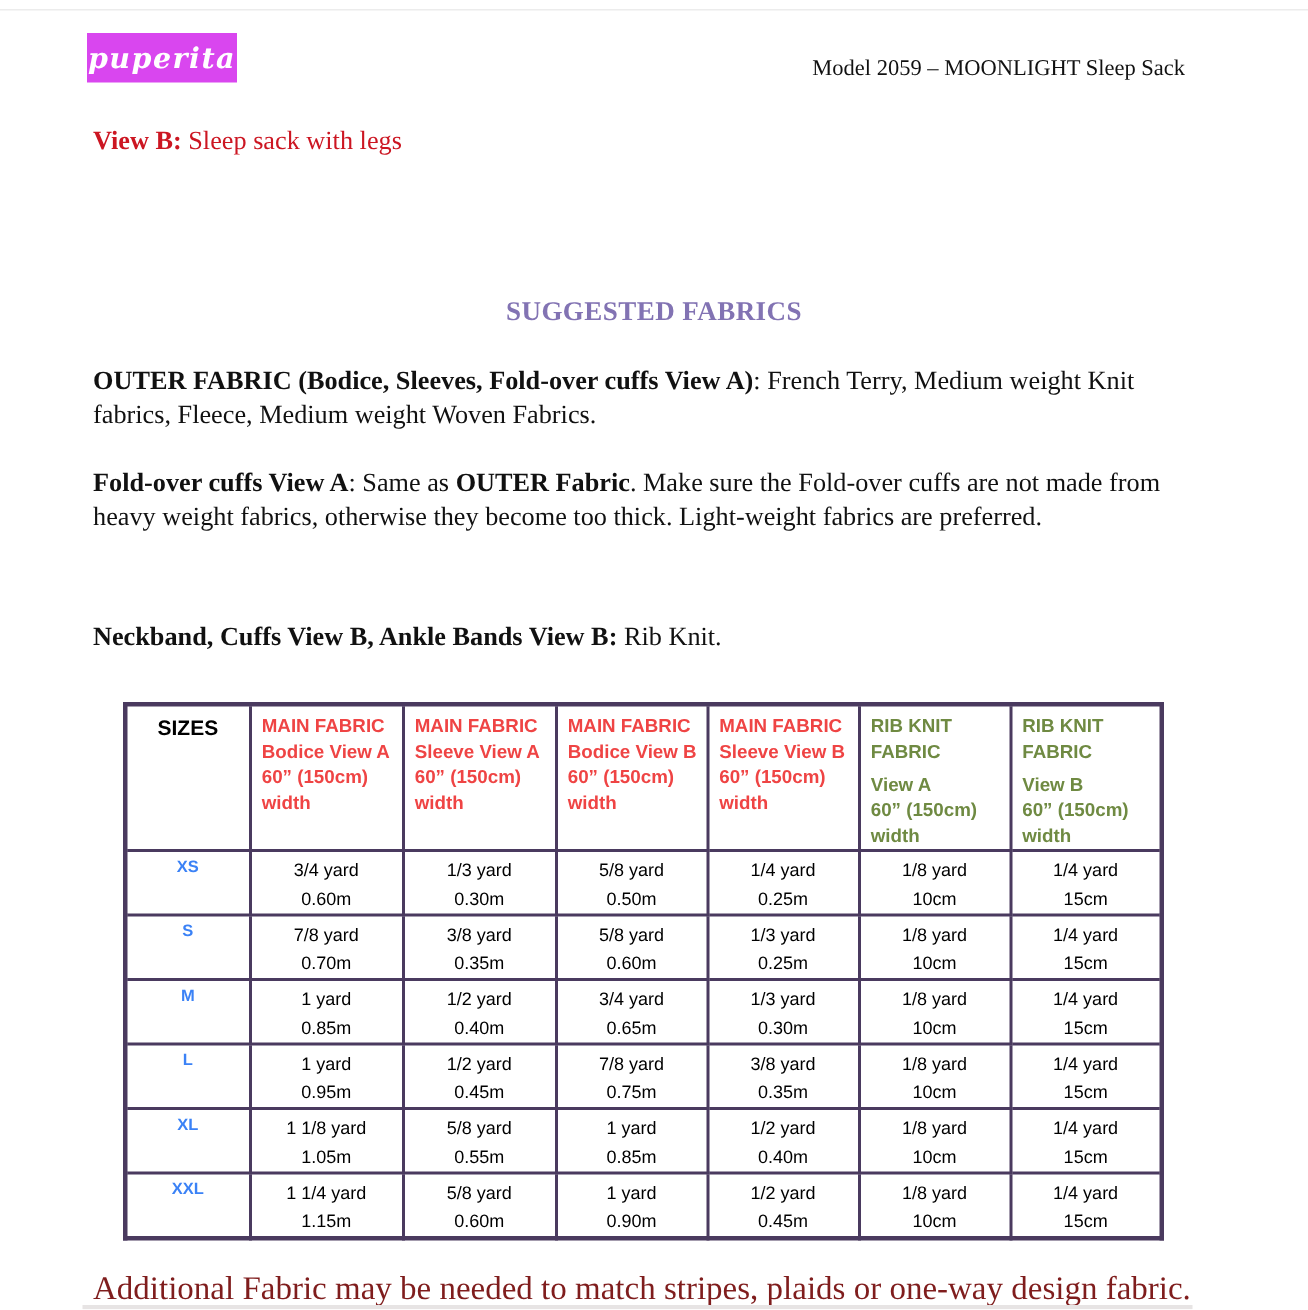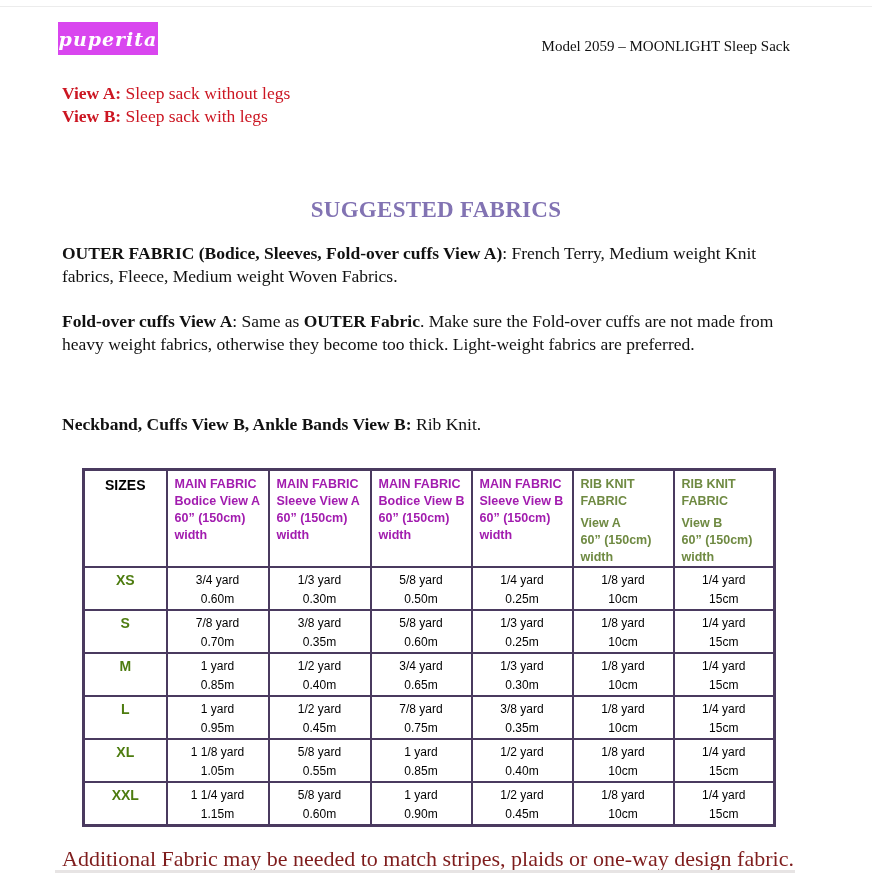--- a/index.html
+++ b/index.html
@@ -36,21 +36,21 @@
   }
   .views {
     position: absolute; left: 62px; top: 82px;
     font-size: 17.5px; line-height: 23px;
     color: #cc1622;
   }
   .views .b { font-weight: bold; }
   .section-title {
     position: absolute; left: 0; top: 197px; width: 872px;
     text-align: center;
-    color: #8273b3; font-weight: bold; font-size: 23px;
+    color: #8273b3; font-weight: bold; font-size: 18px;
     letter-spacing: 0.3px;
   }
   .para {
     position: absolute; left: 62px; width: 740px;
     font-size: 17.5px; line-height: 23px; color: #111111;
   }
   .para b { font-weight: bold; }
   .p-outer    { top: 242px; }
   .p-foldover { top: 310px; }
   .p-neckband { top: 401px; margin-top: 12px; }
@@ -75,47 +75,46 @@
   table.fabric tr.head-row { height: 90px; }
   table.fabric tr.data-row { height: 40px; }
   th.size-h {
     text-align: center; padding-top: 6px;
     font-size: 14px; font-weight: bold; color: #000000;
   }
   th.col-h {
     text-align: left; padding: 5px 4px 0 7px;
     font-size: 12.5px; font-weight: bold; line-height: 17px;
   }
-  th.col-h.navy  { color: #a21caf; }
+  th.col-h.navy  { color: #ef4444; }
   th.col-h.green { color: #6f8a42; }
   th.col-h div.gap-above { margin-top: 5px; }
   td.size-c {
     text-align: center; padding-top: 4px;
-    font-size: 14px; font-weight: bold; color: #4d7c0f;
+    font-size: 11px; font-weight: bold; color: #3b82f6;
   }
   td.val-c {
     text-align: center; padding-top: 3px;
     font-size: 12px; line-height: 19px; color: #000000;
   }
 </style>
 </head>
 <body>
 
 <div class="page">
 
   <div class="top-rule"></div>
 
   <div class="logo">
     <span>puperita</span>
   </div>
 
   <div class="model-title">Model 2059 – MOONLIGHT Sleep Sack</div>
 
   <div class="views">
-    <div><span class="b">View A:</span><span> Sleep sack without legs</span></div>
     <div><span class="b">View B:</span><span> Sleep sack with legs</span></div>
   </div>
 
   <div class="section-title">SUGGESTED FABRICS</div>
 
   <div class="para p-foldover"><b>Fold-over cuffs View A</b><span>: Same as </span><b>OUTER Fabric</b><span>. Make sure the Fold-over cuffs are not made from heavy weight fabrics, otherwise they become too thick. Light-weight fabrics are preferred.</span></div>
 
   <div class="para p-outer"><b>OUTER FABRIC (Bodice, Sleeves, Fold-over cuffs View A)</b><span>: French Terry, Medium weight Knit fabrics, Fleece, Medium weight Woven Fabrics.</span></div>
 
   <div class="para p-neckband"><b>Neckband, Cuffs View B, Ankle Bands View B:</b><span>  Rib Knit.</span></div>

